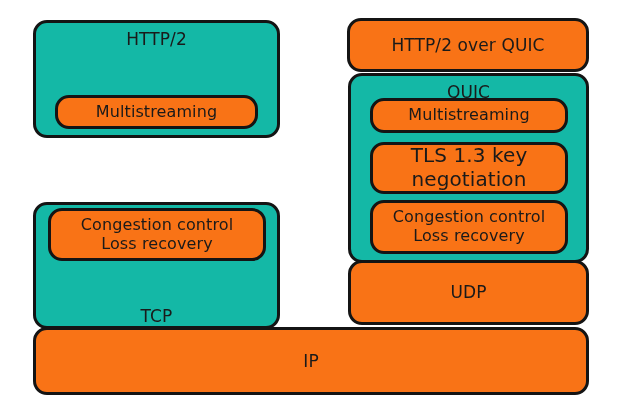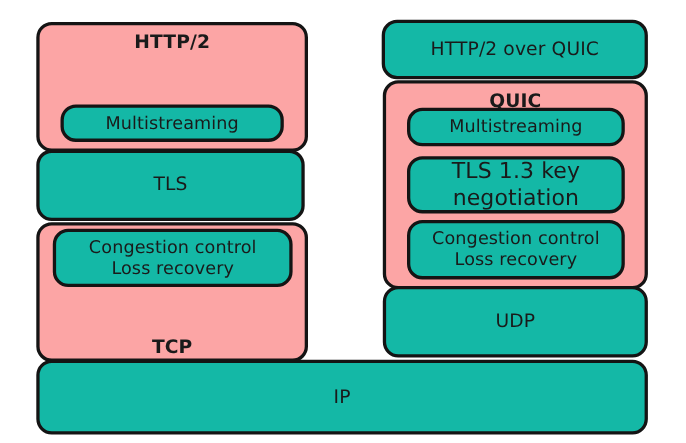--- a/index.html
+++ b/index.html
@@ -26,25 +26,24 @@
     align-items: center;
     justify-content: center;
     text-align: center;
     color: #1a1a1a;
     font-size: 17px;
     line-height: 1.18;
     letter-spacing: 0.1px;
     white-space: pre-line;
   }
   .green {
-    background: #fca5a5;
-    font-weight: bold;
+    background: #14b8a6;
   }
   .orange {
-    background: #14b8a6;
+    background: #f97316;
   }
   
   .label-top {
     align-items: flex-start;
     padding-top: 6px;
   }
   .label-bottom {
     align-items: flex-end;
   }
 
@@ -73,21 +72,20 @@
 </style>
 </head>
 <body>
 
 <div id="stack-diagram">
 
   <div class="box green label-top layer-container" id="box-http2">HTTP/2</div>
 
   <div class="box orange layer-child" id="box-multistream-l">Multistreaming</div>
 
-  <div class="box orange layer-sibling" id="box-tls">TLS</div>
 
   <div class="box green label-bottom layer-container" id="box-tcp">TCP</div>
 
   <div class="box orange layer-child" id="box-congestion-l">Congestion control
 Loss recovery</div>
 
   <div class="box orange layer-sibling" id="box-h2-over-quic">HTTP/2 over QUIC</div>
 
   <div class="box green label-top layer-container" id="box-quic">QUIC</div>
 

